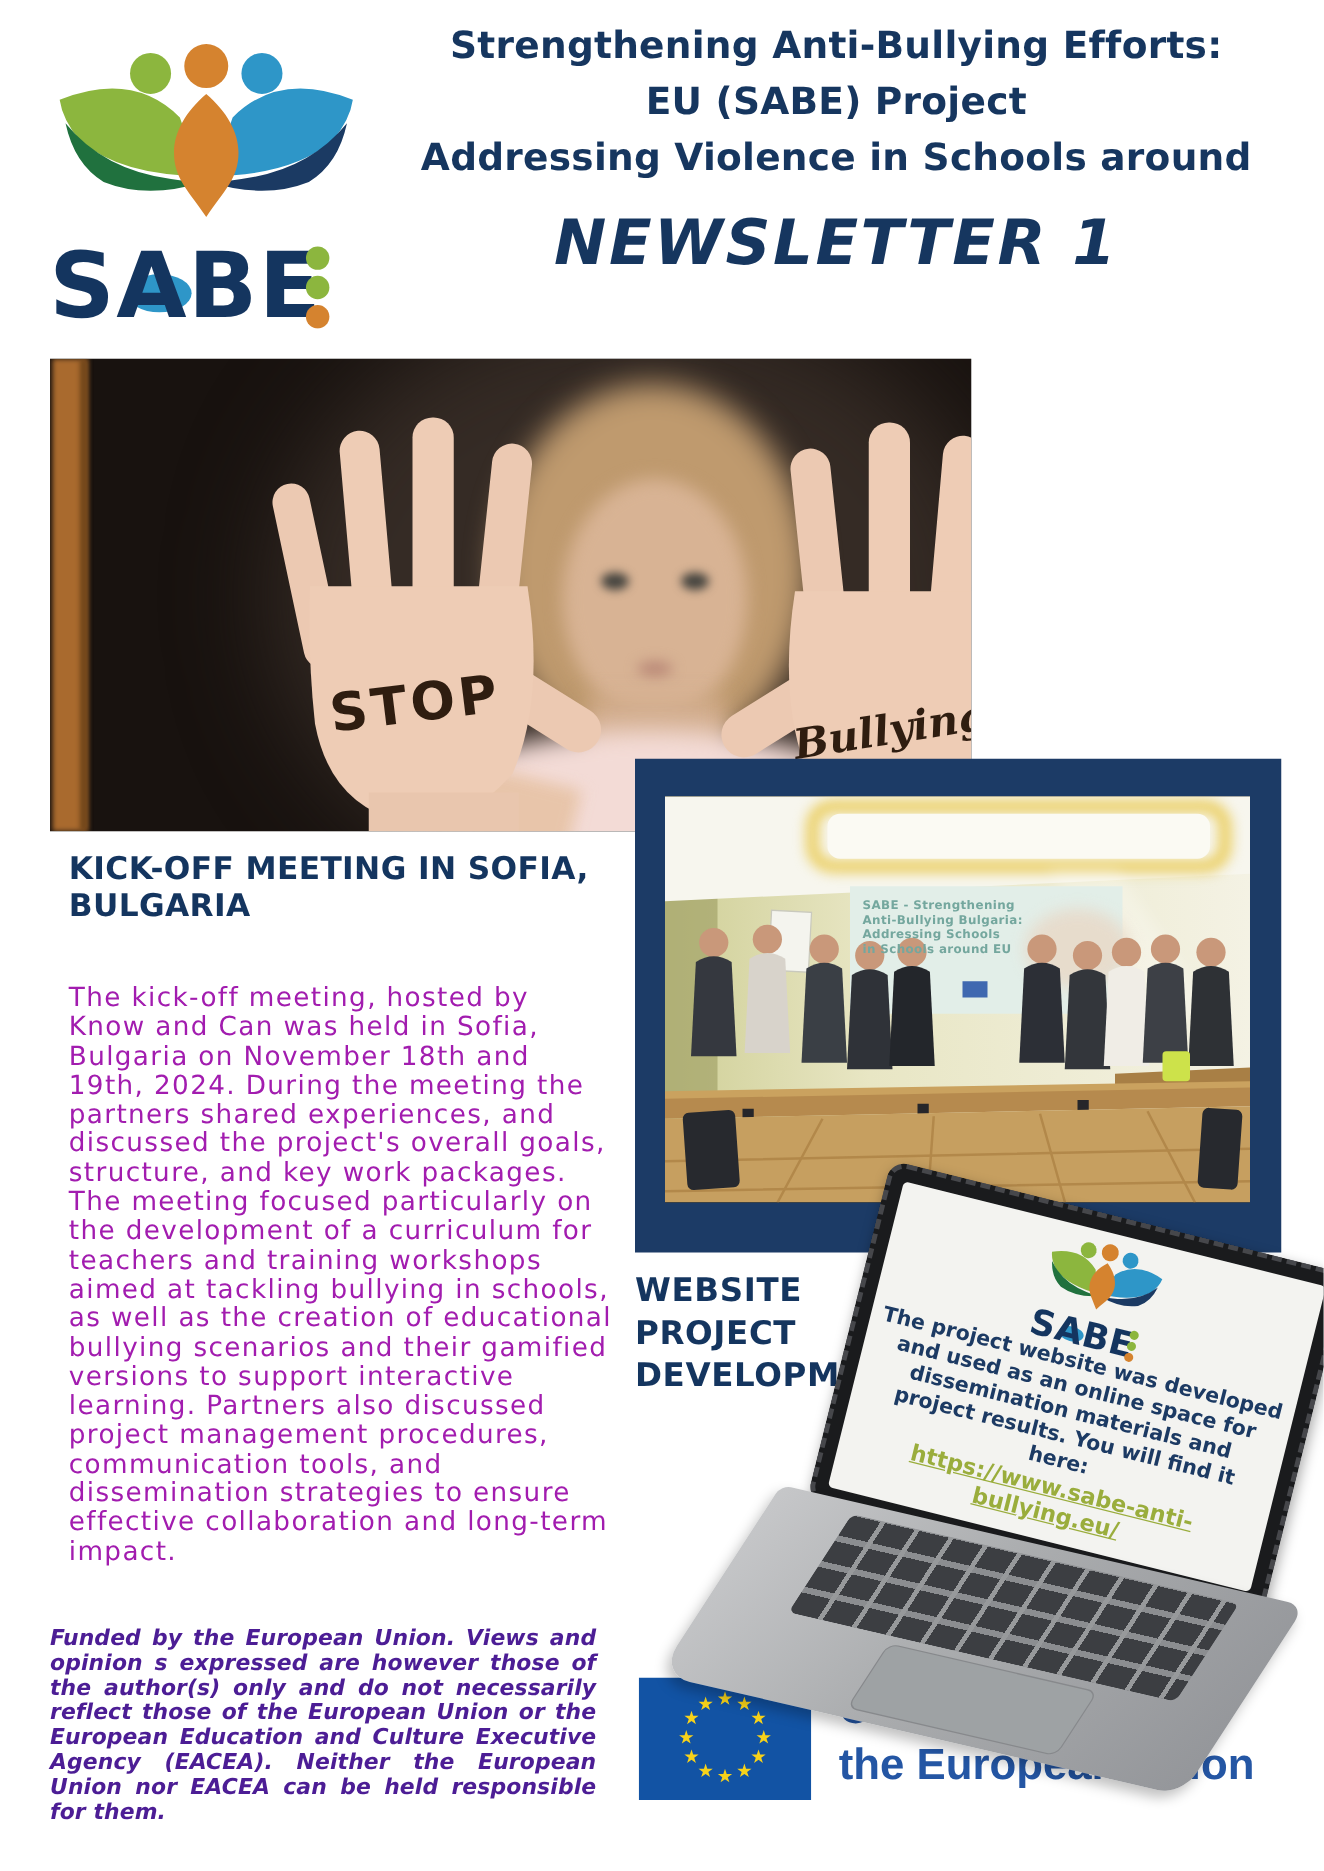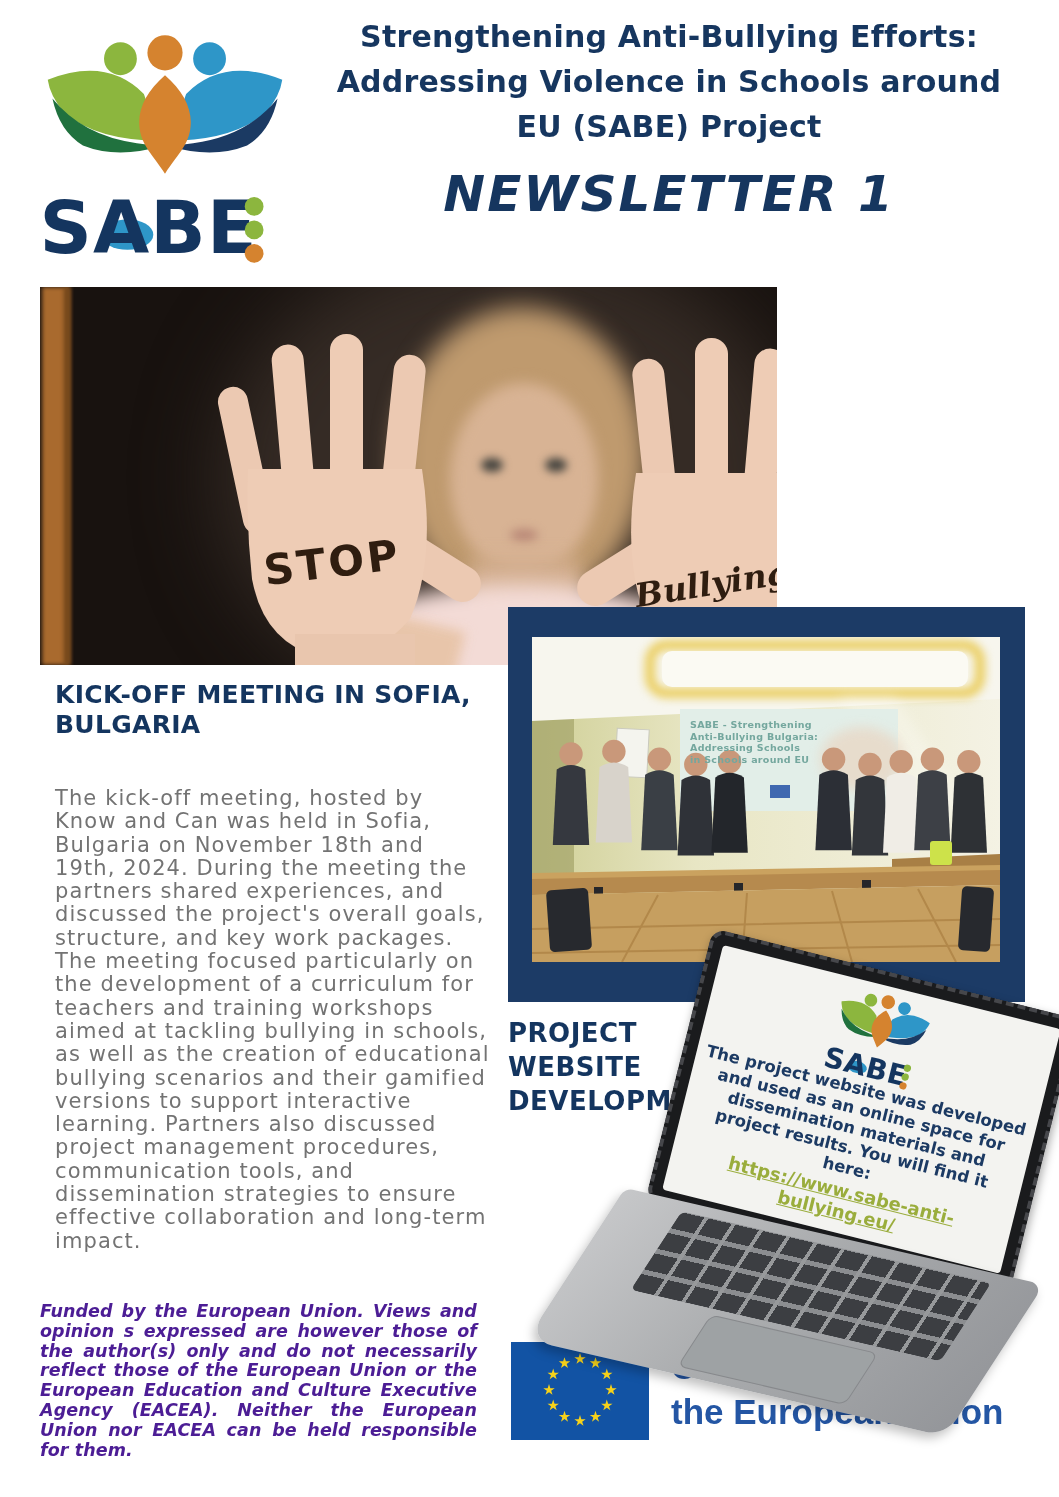--- a/index.html
+++ b/index.html
@@ -13,21 +13,21 @@
   
   .hero{position:absolute;left:40px;top:287px;width:737px;height:378px;background:#17120f;overflow:hidden;z-index:1;}
   
   .meeting-frame{position:absolute;left:508px;top:607px;width:517px;height:395px;background:#1c3b66;z-index:2;}
   .meeting-photo{position:absolute;left:24px;top:30px;width:468px;height:325px;overflow:hidden;background:#000000;}
   .proj-text{position:absolute;left:158px;top:82px;width:140px;font-size:9.5px;font-weight:600;
              color:#74a79e;line-height:11.5px;letter-spacing:.3px;}
   
   .kick-head{position:absolute;left:55px;top:680px;width:450px;font-size:25px;font-weight:800;
              color:#14355f;line-height:30px;letter-spacing:.3px;}
-  .kick-body{position:absolute;left:55px;top:787px;width:437px;font-size:21px;color:#737373;
+  .kick-body{position:absolute;left:55px;top:787px;width:437px;font-size:21px;color:#a21caf;
              line-height:23.3px;letter-spacing:1.1px;font-weight:400;}
   
   .web-head{position:absolute;left:508px;top:1016px;width:270px;font-size:26px;font-weight:800;
             color:#14355f;line-height:34px;letter-spacing:.5px;z-index:4;}
   
   .laptop{position:absolute;left:565px;top:920px;width:520px;height:440px;z-index:5;}
   .lap-screen{position:absolute;left:148px;top:8px;width:368px;height:272px;background:#1a1b1d;
               border:4px dashed #46474b;border-radius:14px;transform:rotate(14deg);
               transform-origin:top left;box-shadow:2px 4px 10px rgba(0,0,0,.35);}
   .lap-inner{position:absolute;left:10px;top:10px;right:10px;bottom:10px;background:#f3f3f0;border-radius:4px;
@@ -83,22 +83,22 @@
       <ellipse cx="78" cy="176" rx="22" ry="13" fill="#2e96c8"></ellipse>
       <text x="96" y="192" text-anchor="middle" font-size="62" font-weight="800" fill="#14355f" letter-spacing="1" font-family="DejaVu Sans, sans-serif">SABE</text>
       <circle cx="186" cy="152" r="8" fill="#8cb63e"></circle>
       <circle cx="186" cy="172" r="8" fill="#8cb63e"></circle>
       <circle cx="186" cy="192" r="8" fill="#d5832f"></circle>
     </svg>
   </div>
 
   <div class="title-block">
     <div class="title-line">Strengthening Anti-Bullying Efforts:</div>
+    <div class="title-line">EU (SABE) Project</div>
     <div class="title-line">Addressing Violence in Schools around</div>
-    <div class="title-line">EU (SABE) Project</div>
     <div class="newsletter">NEWSLETTER 1</div>
   </div>
 
   <div class="hero">
     <svg viewBox="0 0 737 378" width="737" height="378">
       <rect x="0" y="0" width="737" height="378" fill="#18120f"></rect>
       <ellipse cx="470" cy="190" rx="290" ry="240" fill="#352b25" style="filter:blur(40px)"></ellipse>
       <rect x="2" y="0" width="28" height="378" fill="#a96a2e" style="filter:blur(2px)"></rect>
       <rect x="24" y="0" width="6" height="378" fill="#6f4419" style="filter:blur(2px)"></rect>
 
@@ -192,22 +192,22 @@
         <div>Addressing Schools</div>
         <div>in Schools around EU</div>
       </div>
     </div>
   </div>
 
   <div class="kick-head static">KICK-OFF MEETING IN SOFIA, BULGARIA</div>
   <div class="kick-body static">The kick-off meeting, hosted by Know and Can was held in Sofia, Bulgaria on November 18th and 19th, 2024. During the meeting the partners shared experiences, and discussed the project's overall goals, structure, and key work packages. The meeting focused particularly on the development of a curriculum for teachers and training workshops aimed at tackling bullying in schools, as well as the creation of educational bullying scenarios and their gamified versions to support interactive learning. Partners also discussed project management procedures, communication tools, and dissemination strategies to ensure effective collaboration and long-term impact.</div>
 
   <div class="web-head">
+    <div>WEBSITE</div>
     <div>PROJECT</div>
-    <div>WEBSITE</div>
     <div>DEVELOPMENT</div>
   </div>
 
   <div class="laptop">
     <div class="lap-screen">
       <div class="lap-inner">
         <svg viewBox="0 0 220 200" width="100" height="91">
           <use href="#sabe-emblem"></use>
           <ellipse cx="78" cy="176" rx="22" ry="13" fill="#2e96c8"></ellipse>
           <text x="96" y="192" text-anchor="middle" font-size="62" font-weight="800" fill="#14355f" letter-spacing="1" font-family="DejaVu Sans, sans-serif">SABE</text>

